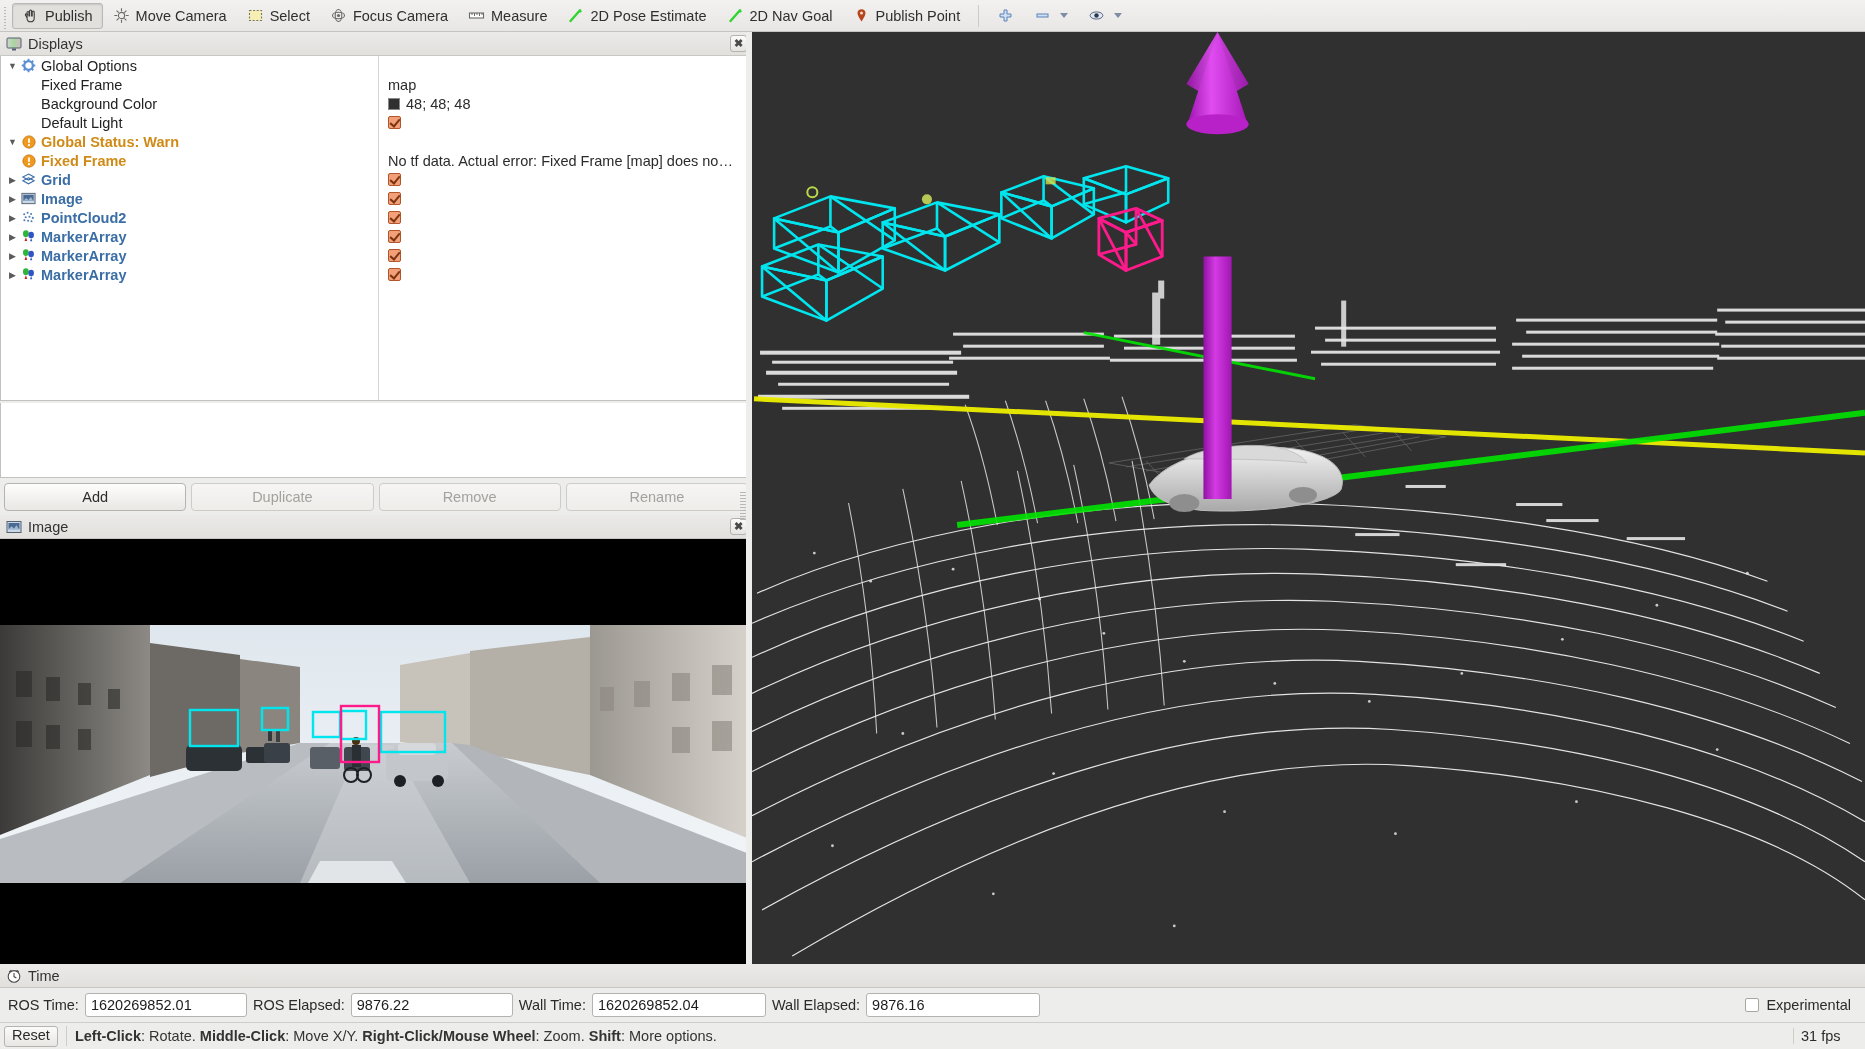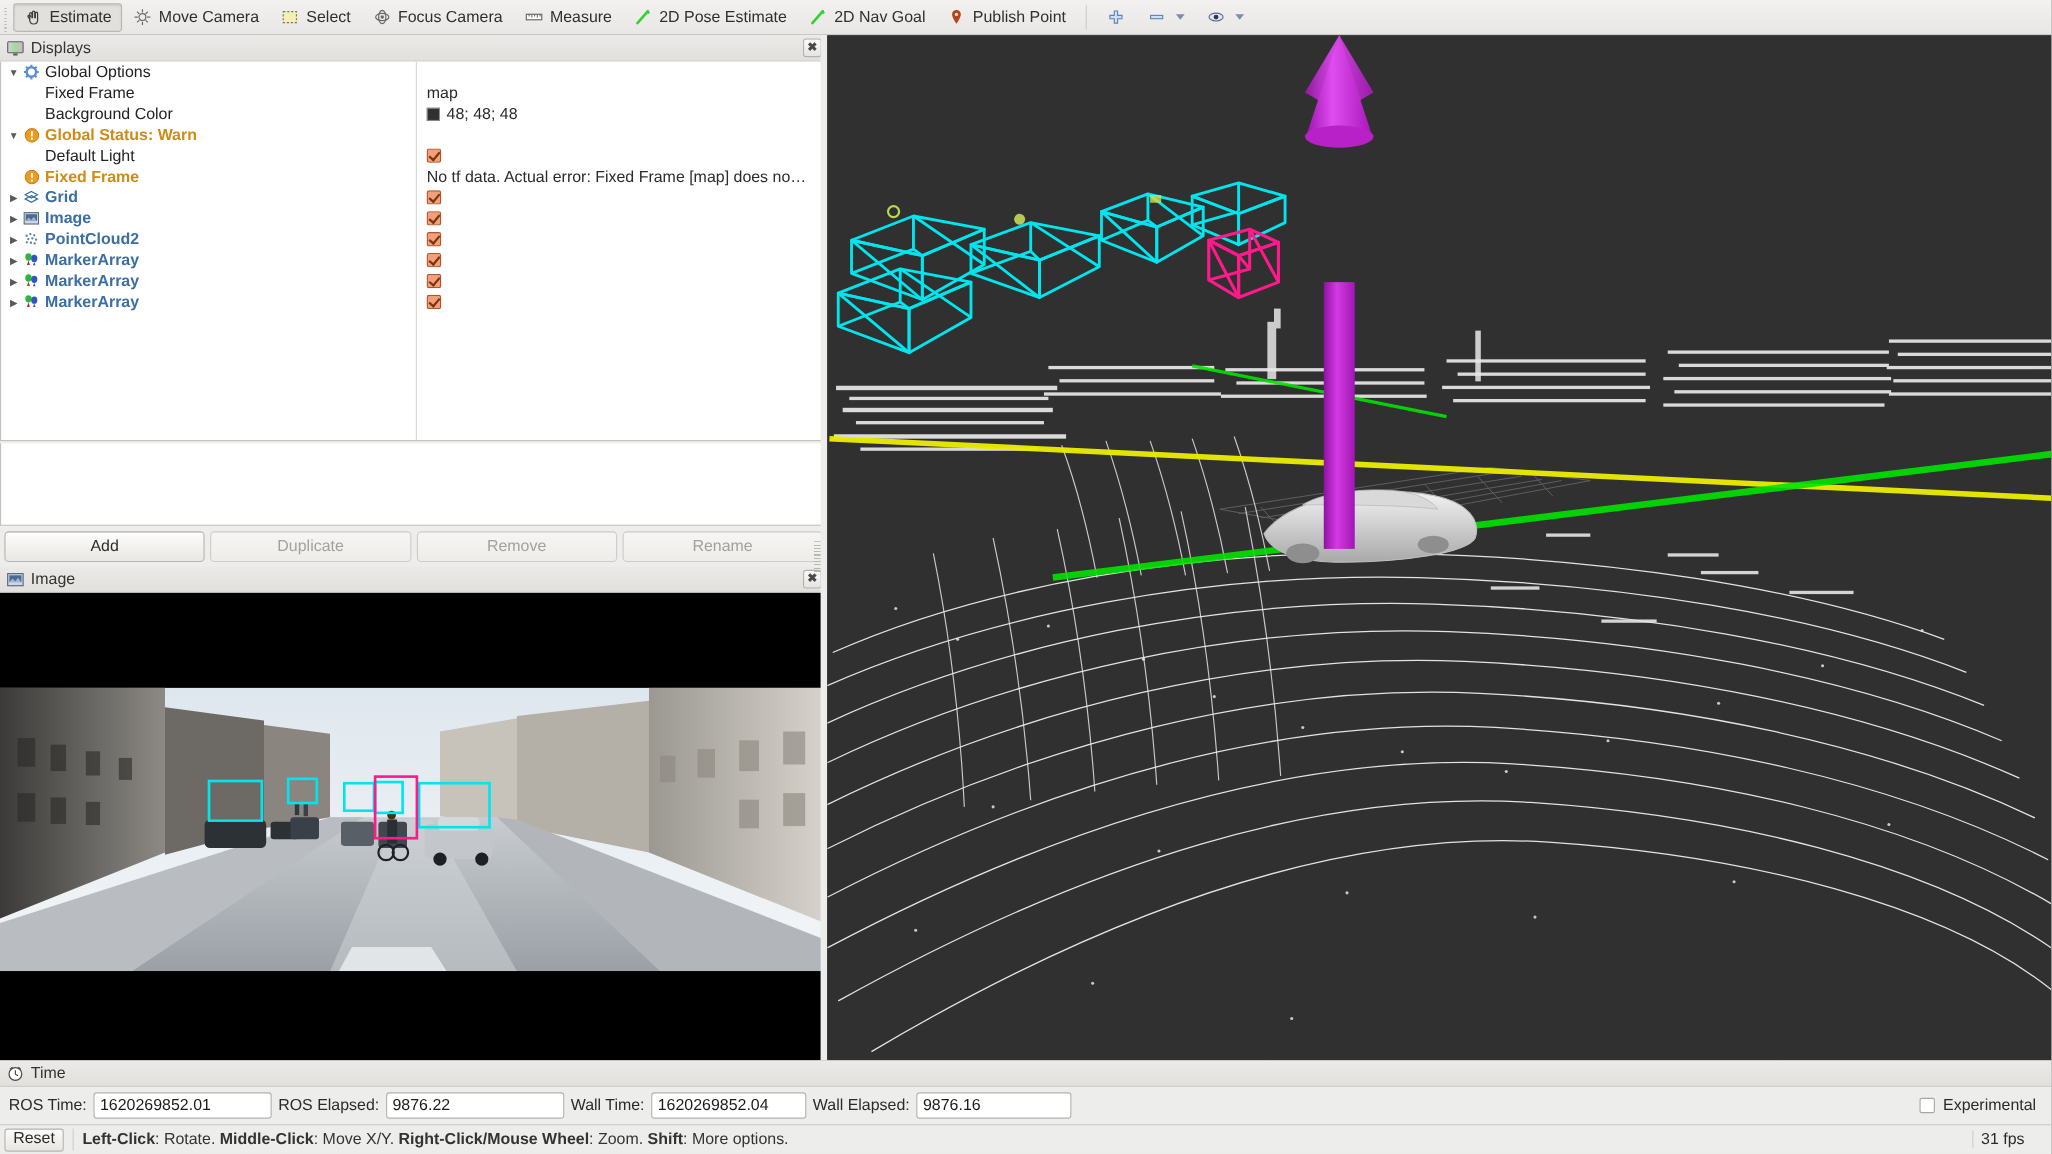--- a/index.html
+++ b/index.html
@@ -117,21 +117,21 @@
   #time-panel { min-height: 24px; }
   #time-row { height: 34px; display: flex; align-items: center; padding: 0 8px; gap: 6px;
               background: #ededeb; }
   #time-row .tf-lbl { font-size: 14.5px; color: #2b2b2b; white-space: nowrap; }
   #time-row input {
     height: 24px; border: 1px solid #b5b3b0; border-radius: 3px; background: #fff;
     font-family: "Liberation Sans", sans-serif; font-size: 14.5px; color: #1c1c1c;
     padding: 0 5px;
   }
   .inp-wide { width: 162px; }
-  .inp-mid  { width: 141px; }
+  .inp-mid  { width: 174px; }
   .exp-wrap { margin-left: auto; display: flex; align-items: center; gap: 7px; padding-right: 6px; }
   .cbox { width: 14px; height: 14px; border: 1px solid #a9a7a4; background: #fff; border-radius: 2px; }
 
   
   #status-bar { height: 27px; display: flex; align-items: center; gap: 8px;
                 background: #ededeb; border-top: 1px solid #cfcdca; padding-left: 4px; }
   #reset-btn { height: 21px; padding: 0 7px; border: 1px solid #b6b4b1; border-radius: 3px;
                background: linear-gradient(to bottom,#fbfbfa,#e8e6e3); font-size: 14.5px; cursor: default; }
   #status-text { font-size: 14.5px; color: #333; }
   #status-text b { font-weight: bold; }
@@ -147,21 +147,21 @@
   <div id="toolbar">
     <div class="tb-grip"></div>
 
     <div class="tb-btn active">
       <span class="tb-ico">
           <svg viewBox="0 0 17 17">
             <path d="M5 11V5.5a1 1 0 012 0V9h.6V4a1 1 0 012 0v5h.6V5a1 1 0 012 0v6.2c0 2.2-1.5 3.6-3.6 3.6C6.2 14.8 5 13.4 5 11z" fill="none" stroke="#3b3b3b" stroke-width="1.1"></path>
             <path d="M5.2 10.6L3.6 8.4a1 1 0 011.6-1.2L6 8.4" fill="none" stroke="#3b3b3b" stroke-width="1.1"></path>
           </svg>
         </span>
-      <span>Estimate</span>
+      <span>Publish</span>
     </div>
 
     <div class="tb-btn">
       <span class="tb-ico">
           <svg viewBox="0 0 17 17">
             <circle cx="8.5" cy="8.5" r="3.1" fill="none" stroke="#6b6b6b" stroke-width="1.1"></circle>
             <path d="M8.5 1.3v3M8.5 12.7v3M1.3 8.5h3M12.7 8.5h3M3.6 3.6l2.1 2.1M11.3 11.3l2.1 2.1M13.4 3.6l-2.1 2.1M5.7 11.3l-2.1 2.1" stroke="#6b6b6b" stroke-width="1.1"></path>
           </svg>
         </span>
       <span>Move Camera</span>
@@ -311,42 +311,42 @@
                   <span class="arrow"></span>
                   <span class="ticon"></span>
                   <span class="tlabel lbl-plain">Background Color</span>
                 </div>
                 <div class="tval">
                   <span class="swatch" style="background: rgb(48, 48, 48);"></span>
                   <span>48; 48; 48</span>
                 </div>
               </div>
               <div class="trow">
+                <div class="tname indent-1">
+                  <span class="arrow"></span>
+                  <span class="ticon"></span>
+                  <span class="tlabel lbl-plain">Default Light</span>
+                </div>
+                <div class="tval">
+                  <span class="chk"></span>
+                </div>
+              </div>
+              <div class="trow">
                 <div class="tname">
                   <span class="arrow expanded"></span>
                   <span class="ticon">
                     <svg width="14" height="14" viewBox="0 0 16 16">
                       <circle cx="8" cy="8" r="7" fill="#ef9a1e" stroke="#c3730d" stroke-width="1"></circle>
                       <rect x="7" y="3.6" width="2" height="5.6" rx="1" fill="#fff"></rect>
                       <circle cx="8" cy="11.6" r="1.2" fill="#fff"></circle>
                     </svg>
                   </span>
                   <span class="tlabel lbl-warn">Global Status: Warn</span>
                 </div>
                 <div class="tval"></div>
-              </div>
-              <div class="trow">
-                <div class="tname indent-1">
-                  <span class="arrow"></span>
-                  <span class="ticon"></span>
-                  <span class="tlabel lbl-plain">Default Light</span>
-                </div>
-                <div class="tval">
-                  <span class="chk"></span>
-                </div>
               </div>
               <div class="trow">
                 <div class="tname indent-1">
                   <span class="arrow"></span>
                   <span class="ticon">
                     <svg width="14" height="14" viewBox="0 0 16 16">
                       <circle cx="8" cy="8" r="7" fill="#ef9a1e" stroke="#c3730d" stroke-width="1"></circle>
                       <rect x="7" y="3.6" width="2" height="5.6" rx="1" fill="#fff"></rect>
                       <circle cx="8" cy="11.6" r="1.2" fill="#fff"></circle>
                     </svg>

